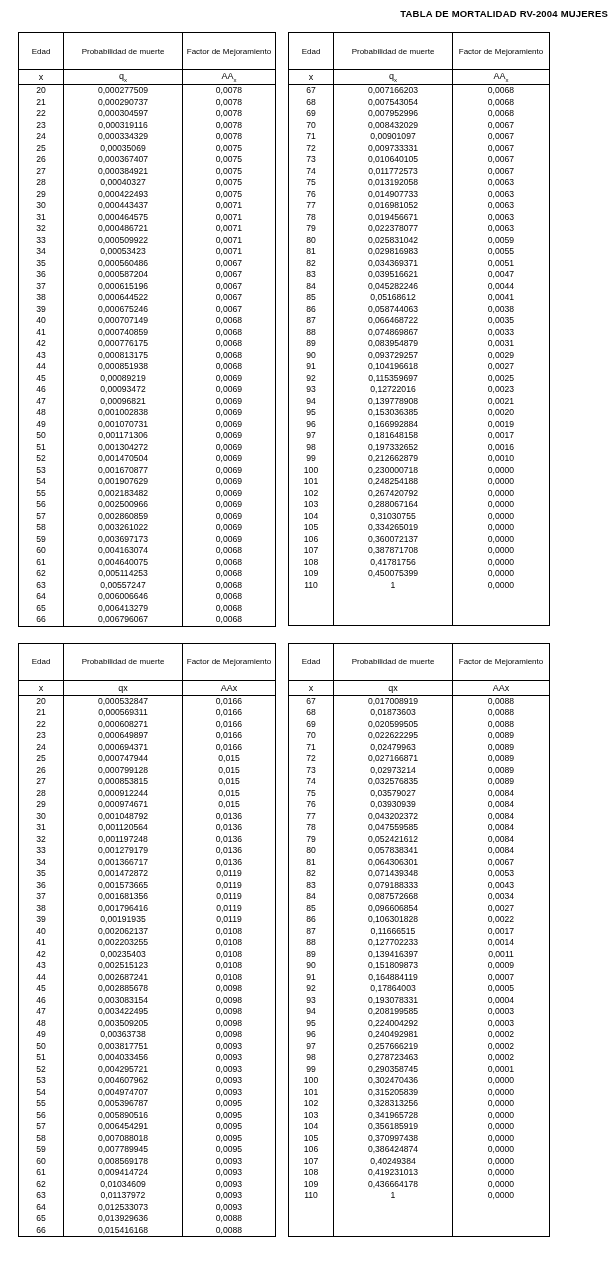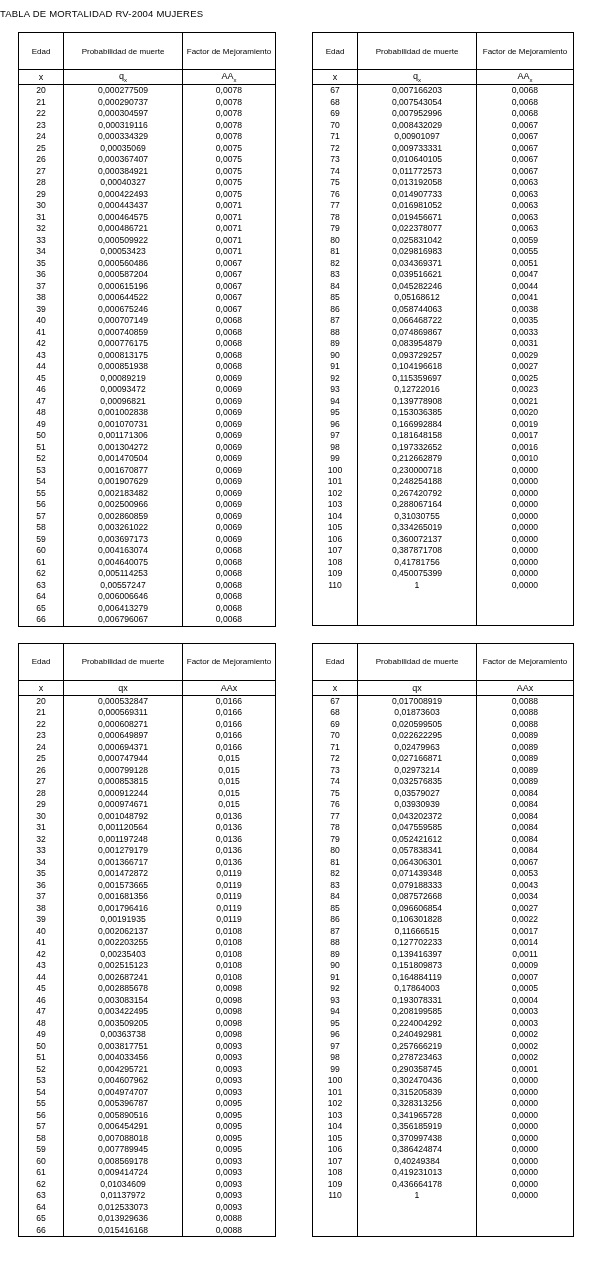--- a/index.html
+++ b/index.html
@@ -4,24 +4,24 @@
 <style>
   * { box-sizing: border-box; }
   html, body { margin: 0; padding: 0; background: #ffffff; }
   .page {
     width: 608px; height: 1288px; background: #ffffff; color: #000000;
     font-family: "Liberation Sans", sans-serif; overflow: hidden;
     padding-top: 8px;
   }
   .table-section { margin-bottom: 16px; }
   .table-title {
-    text-align: left; font-size: 9.5px; letter-spacing: 0.2px;
-    margin-bottom: 13px; font-weight: normal; color: #000;
+    text-align: right; font-size: 9.5px; letter-spacing: 0.2px;
+    margin-bottom: 13px; font-weight: bold; color: #000;
   }
-  .panels { display: flex; gap: 36px; margin-left: 18px; }
+  .panels { display: flex; gap: 12px; margin-left: 18px; }
   .panel.left  { width: 258px; }
   .panel.right { width: 262px; }
   table.panel-table {
     border-collapse: collapse; table-layout: fixed; width: 100%;
     height: 594px; border: 1px solid #000;
   }
   col.col-edad { width: 45px; }
   col.col-q    { width: 119px; }
   col.col-aa   { width: auto; }
   th, td {

